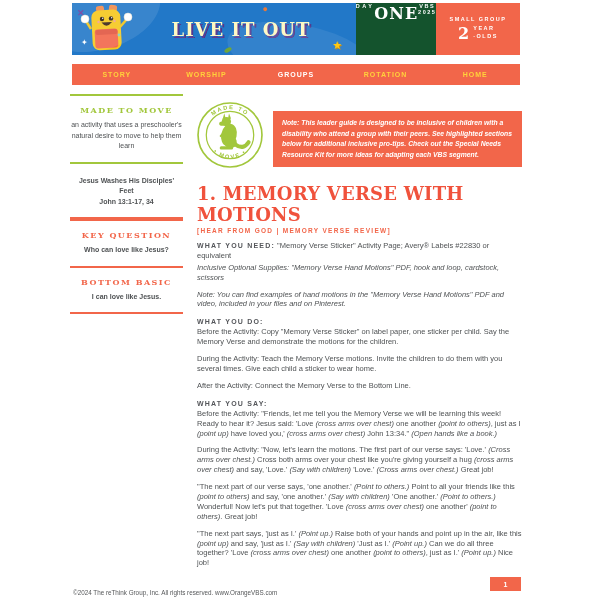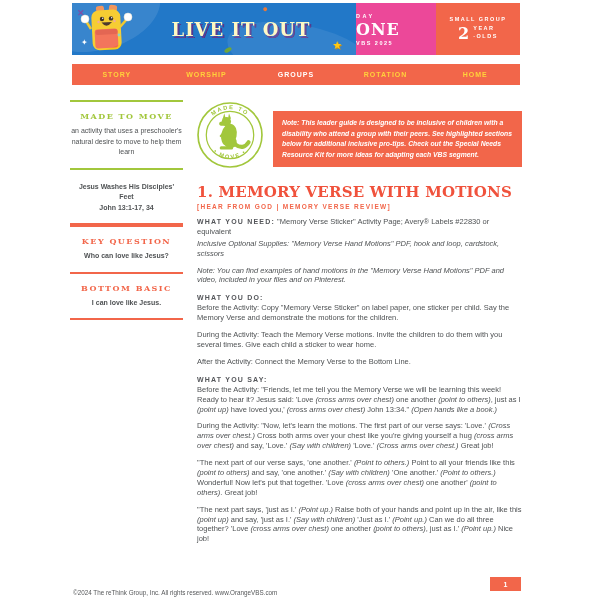--- a/index.html
+++ b/index.html
@@ -27,22 +27,22 @@
   }
   .deco { position:absolute; line-height:1; }
   .deco-x { left:5px; top:6px; color:#7c4fa8; font-size:9px; font-weight:bold; }
   .deco-sparkle { left:9px; top:36px; color:#ffffff; font-size:8px; }
   .deco-ball { right:88px; top:2px; color:#e8793a; font-size:9px; }
   .deco-star { right:14px; bottom:4px; color:#ffc912; font-size:11px;
     text-shadow:1px 1px 0 #c98f1a; }
   .deco-leaf { left:152px; bottom:3px; width:8px; height:4px; background:#6fa53c;
     border-radius:50%; transform:rotate(-32deg); }
   .day-box {
-    width:80px; background:#ec4899; color:#ffffff; text-align:left;
-    display:flex; flex-direction:column; justify-content:center;
+    width:80px; background:#14532d; color:#ffffff; text-align:center;
+    display:flex; flex-direction:row; justify-content:center;
   }
   .day-label { font-size:5.5px; font-weight:bold; letter-spacing:2.5px; }
   .day-value { font-family:"DejaVu Serif", serif; font-weight:bold; font-size:16px;
     letter-spacing:1px; margin:1px 0; }
   .day-sub { font-size:5.5px; font-weight:bold; letter-spacing:1.5px; }
   .group-box {
     width:84px; background:#f2664a; color:#ffffff; text-align:center;
     display:flex; flex-direction:column; justify-content:center; gap:2px;
   }
   .group-label { font-size:5.5px; font-weight:bold; letter-spacing:1.5px; }
@@ -50,39 +50,39 @@
   .group-number { font-family:"DejaVu Serif", serif; font-weight:bold; font-size:16px; }
   .group-col { text-align:left; }
   .group-line { font-size:5.5px; font-weight:bold; letter-spacing:1.5px; line-height:1.4; }
   
   .nav { position:absolute; left:72px; top:64px; width:448px; height:21px;
     background:#f2664a; display:flex; }
   .nav-item { flex:1; display:flex; align-items:center; justify-content:center;
     font-size:7px; font-weight:bold; letter-spacing:1px; color:#ffd23b; cursor:pointer; }
   .nav-item.active { color:#ffffff; }
   
-  .sidebar { position:absolute; left:70px; top:100px; width:113px; text-align:center; }
+  .sidebar { position:absolute; left:70px; top:94px; width:113px; text-align:center; }
   .sb-line { border-top:2px solid #f2664a; }
   .sb-line.green { border-top-color:#a2c73c; }
   .sb-sec { padding:8px 1px 10px; }
   .sb-head { font-family:"DejaVu Serif", serif; font-weight:bold; font-size:8px;
     letter-spacing:1.5px; line-height:1.5; color:#f2664a; }
   .sb-head.green { color:#a2c73c; }
   .sb-body { font-size:7px; font-weight:bold; line-height:1.5; margin-top:4px; color:#4f5254; }
   .sb-body.regular { font-weight:normal; }
   .sb-ref { font-size:7px; font-weight:bold; line-height:1.5; color:#4f5254; }
   
   .main { position:absolute; left:197px; top:102px; width:325px; }
   .note-row { display:flex; align-items:flex-start; }
   .badge { flex:0 0 auto; width:66px; height:66px; }
   .note-box { flex:1; margin-left:10px; margin-top:9px; background:#f2664a;
     color:#ffffff; font-style:italic; font-weight:bold; font-size:6.8px;
     line-height:1.55; padding:7px 9px; }
   .title { margin-top:15px; font-family:"DejaVu Serif", serif; font-weight:bold;
-    font-size:15px; letter-spacing:0.2px; color:#f0523c; }
+    font-size:18px; letter-spacing:0.2px; color:#f0523c; }
   .subtitle { margin-top:2px; font-size:6.5px; font-weight:bold; letter-spacing:1.3px;
     color:#f2664a; }
   .para { font-size:7.5px; line-height:1.32; margin-top:7px; }
   .inline-label, .block-label { font-weight:bold; letter-spacing:1.2px;
     font-size:7px; color:#54565a; }
   .block-label { display:block; margin-top:9px; }
   .tight { margin-top:2px; }
   .italic { font-style:italic; }
   .lead { }
   

